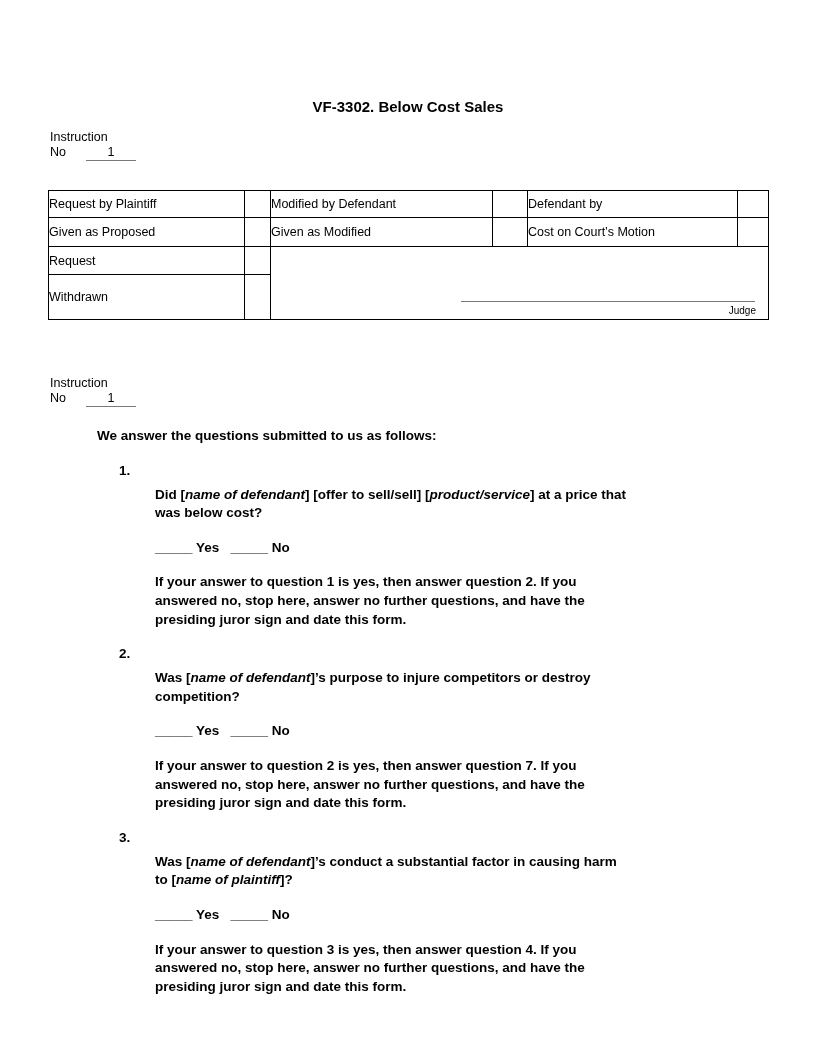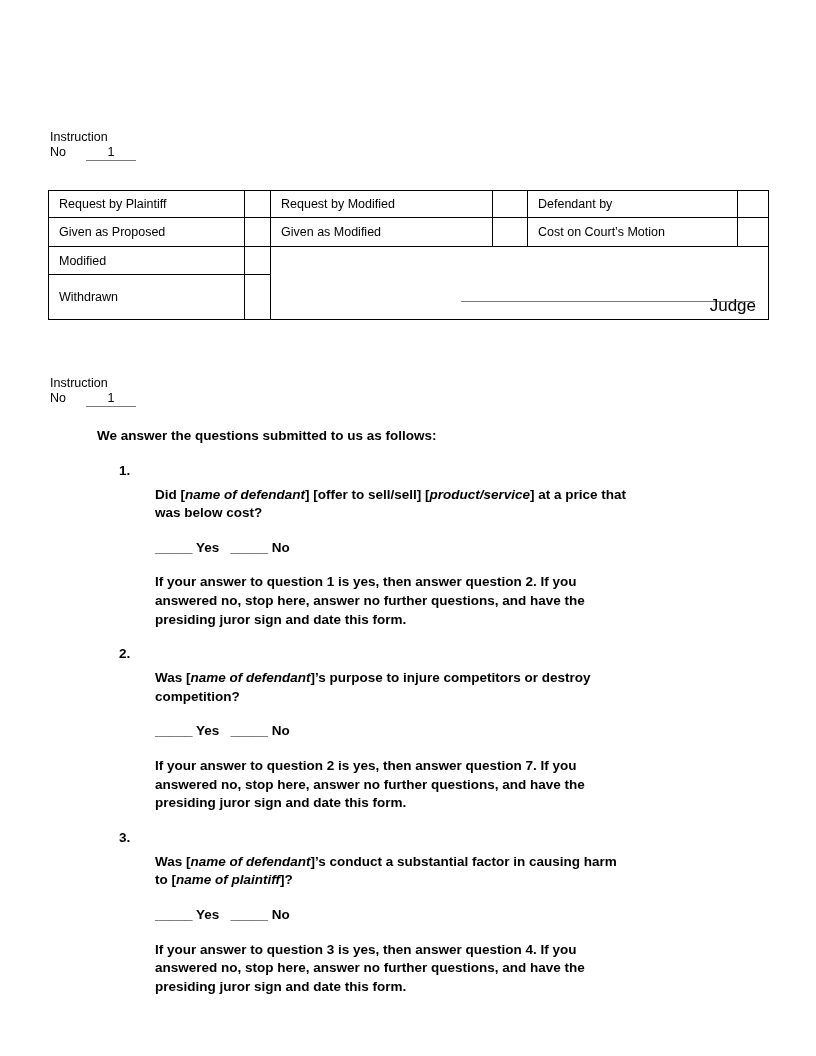--- a/index.html
+++ b/index.html
@@ -33,55 +33,56 @@
 
   table.form-table {
     position: absolute; left: 48px; top: 190px;
     width: 720px;
     border-collapse: collapse; table-layout: fixed;
     font-size: 12.5px;
   }
   table.form-table td {
     border: 1px solid #000;
     vertical-align: middle;
-    padding: 2px 10px;
+    padding: 2px 0;
   }
   tr.r1 { height: 27px; }
   tr.r2 { height: 29px; }
   tr.r3 { height: 28px; }
   tr.r4 { height: 45px; }
   td.sig-cell { position: relative; padding: 0; }
   .sig-line {
     position: absolute; left: 190px; right: 13px; bottom: 17px;
     border-bottom: 1px solid #7a7a7a;
     height: 0;
   }
   .judge {
     position: absolute; right: 12px; bottom: 3px;
-    font-size: 17px;
+    font-size: 10px;
   }
 
   .content {
     position: absolute; left: 97px; top: 427px; width: 648px;
     font-size: 13.5px; font-weight: bold; line-height: 18.6px;
   }
   .content .intro { margin: 0 0 16px 0; }
   .qgroup { margin-left: 22px; }
   .qrow { display: flex; margin: 0 0 16px 0; }
   .qnum { width: 36px; flex: 0 0 36px; }
   .qtext { white-space: pre-wrap; width: 582px; margin-top: 24px; }
   .it { font-style: italic; }
   .answer { margin: 0 0 16px 36px; white-space: pre; }
   .followup { margin: 0 0 16px 36px; white-space: pre-line; width: 560px; }
 </style>
 </head>
 <body>
 
 <div class="page">
 
+  <div class="title">VF-3302. Below Cost Sales</div>
 
   <div class="instr" style="top:130px;">
     <div>Instruction</div>
     <div class="no-row">
       <span class="no-lbl">No</span><span class="blank">1</span>
     </div>
   </div>
 
   <table class="form-table">
     <colgroup>
@@ -89,35 +90,35 @@
         <col style="width:26px">
       <col style="width:222px">
         <col style="width:35px">
       <col style="width:210px">
         <col style="width:31px">
     </colgroup>
     <tbody>
         <tr class="r1">
       <td class="lbl">Request by Plaintiff</td>
       <td class="box"></td>
-      <td class="lbl">Request by Modified</td>
+      <td class="lbl">Modified by Defendant</td>
       <td class="box"></td>
       <td class="lbl">Defendant by</td>
       <td class="box"></td>
     </tr>
     <tr class="r2">
       <td class="lbl">Given as Proposed</td>
       <td class="box"></td>
       <td class="lbl">Given as Modified</td>
       <td class="box"></td>
       <td class="lbl">Cost on Court’s Motion</td>
       <td class="box"></td>
     </tr>
     <tr class="r3">
-      <td class="lbl">Modified</td>
+      <td class="lbl">Request</td>
       <td class="box"></td>
       <td class="sig-cell" colspan="4" rowspan="2">
         <div class="sig-line"></div>
         <div class="judge">Judge</div>
       </td>
     </tr>
     <tr class="r4">
       <td class="lbl">Withdrawn</td>
       <td class="box"></td>
     </tr>

